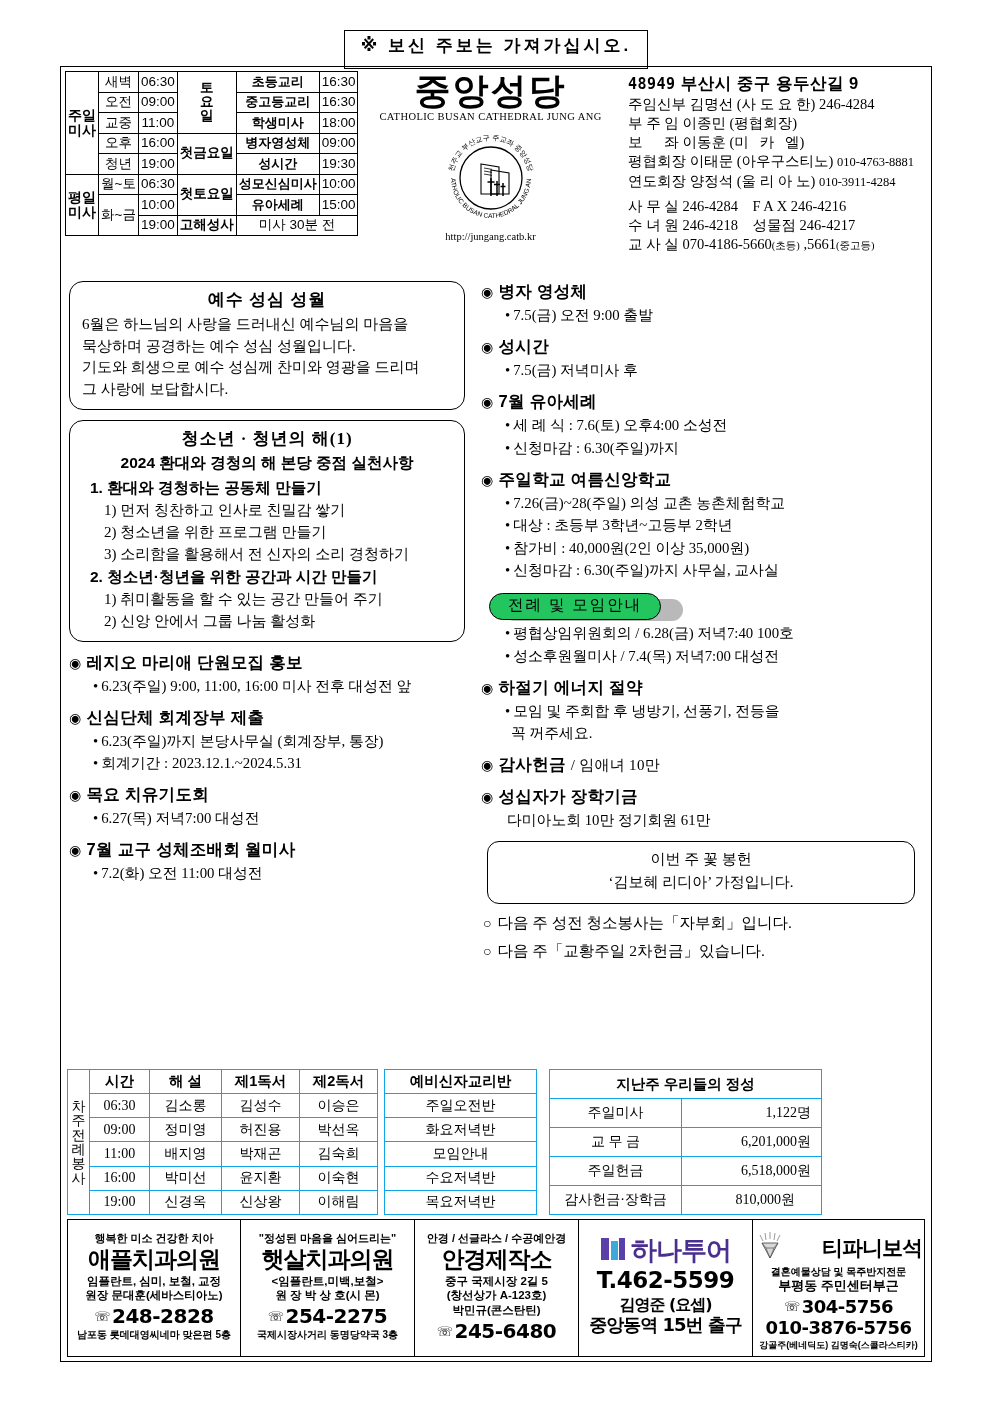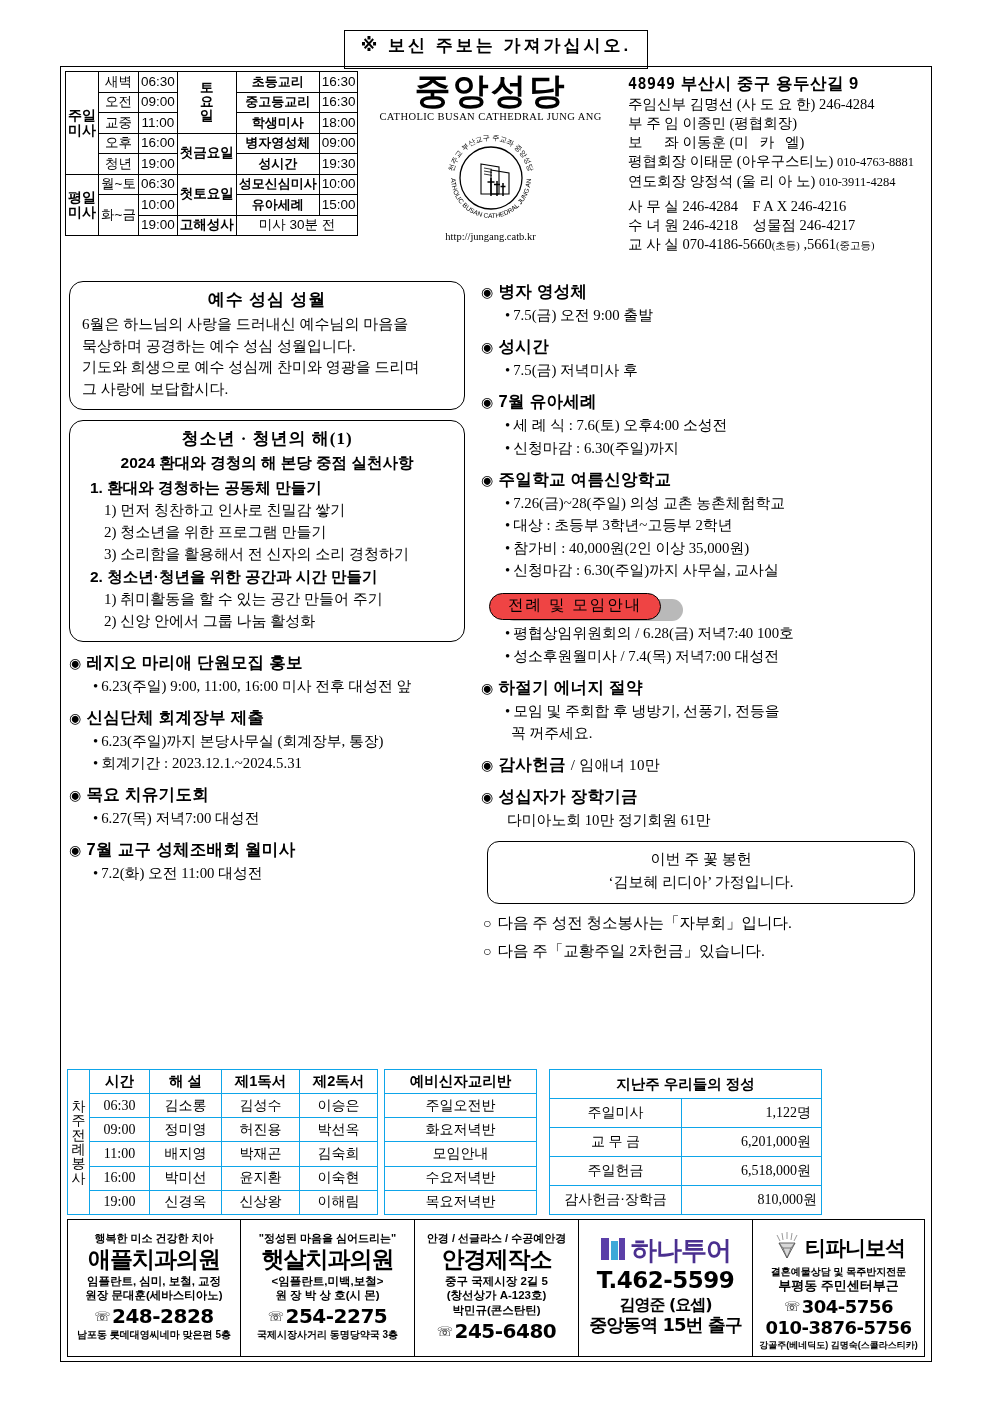--- a/index.html
+++ b/index.html
@@ -127,21 +127,21 @@
     font-size:14.8px; margin:0 0 1.5px 24px; line-height:1.42;
     white-space:nowrap;
   }
   .sub .dot { margin-right:3px; }
   .plain { font-size:14.8px; margin:0 0 1px 26px; line-height:1.4;}
 
   .pill-wrap { margin:12px 0 4px 8px; position:relative; height:26px;}
   .pill {
     display:inline-block; border:1.5px solid #000; border-radius:14px;
     padding:1px 18px 3px; font-size:15.5px; letter-spacing:2px;
-    background:#ef4444; position:relative; z-index:2;
+    background:#22c55e; position:relative; z-index:2;
   }
   .pill-shadow{
     position:absolute; left:14px; top:6px; width:180px; height:22px;
     border-radius:13px; background:#b9b9b9; z-index:1;
   }
 
   .flowerbox {
     border:1.3px solid #000; border-radius:12px;
     margin:10px 6px 8px 6px; padding:7px 6px 8px; text-align:center;
   }
@@ -526,21 +526,21 @@
         <tr>
           <td>교 무 금</td>
           <td style="text-align:right;padding-right:10px">6,201,000원</td>
         </tr>
         <tr>
           <td>주일헌금</td>
           <td style="text-align:right;padding-right:10px">6,518,000원</td>
         </tr>
         <tr>
           <td>감사헌금·장학금</td>
-          <td style="text-align:right;padding-right:4px">810,000원</td>
+          <td style="text-align:right;padding-right:26px">810,000원</td>
         </tr>
       </tbody>
         </table>
     </div>
 
     <div class="ads">
 
       <div class="ad" style="width:174px">
         <div class="ad-l1">행복한 미소 건강한 치아</div>
         <div class="ad-name">애플치과의원</div>
@@ -578,21 +578,21 @@
             </svg>
           </span>
           <span class="ad-name ad-purple ad-big" style="margin:0">하나투어</span>
         </div>
         <div class="ad-tel" style="font-size:23px">T.462-5599</div>
         <div class="ad-name" style="font-size:16px;margin:0">김영준 (요셉)</div>
         <div class="ad-name" style="font-size:18px;margin:1px 0 0">중앙동역 15번 출구</div>
       </div>
 
       <div class="ad" style="width:172px">
-        <div style="display:flex;align-items:center;justify-content:center;gap:3px;">
+        <div style="display:flex;align-items:center;justify-content:space-between;gap:3px;">
           <span>
             <svg width="30" height="30" viewBox="0 0 30 30">
               <g stroke="#9a9a9a" stroke-width="1" fill="none">
                 <line x1="5" y1="3" x2="8" y2="9"></line>
                   <line x1="10" y1="1" x2="11" y2="8"></line>
                 <line x1="15" y1="0" x2="15" y2="7"></line>
                   <line x1="20" y1="1" x2="19" y2="8"></line>
                 <line x1="25" y1="3" x2="22" y2="9"></line>
               </g>
               <path d="M7,11 L23,11 L15,26 Z" fill="#d8d8d8" stroke="#555" stroke-width="0.9"></path>

